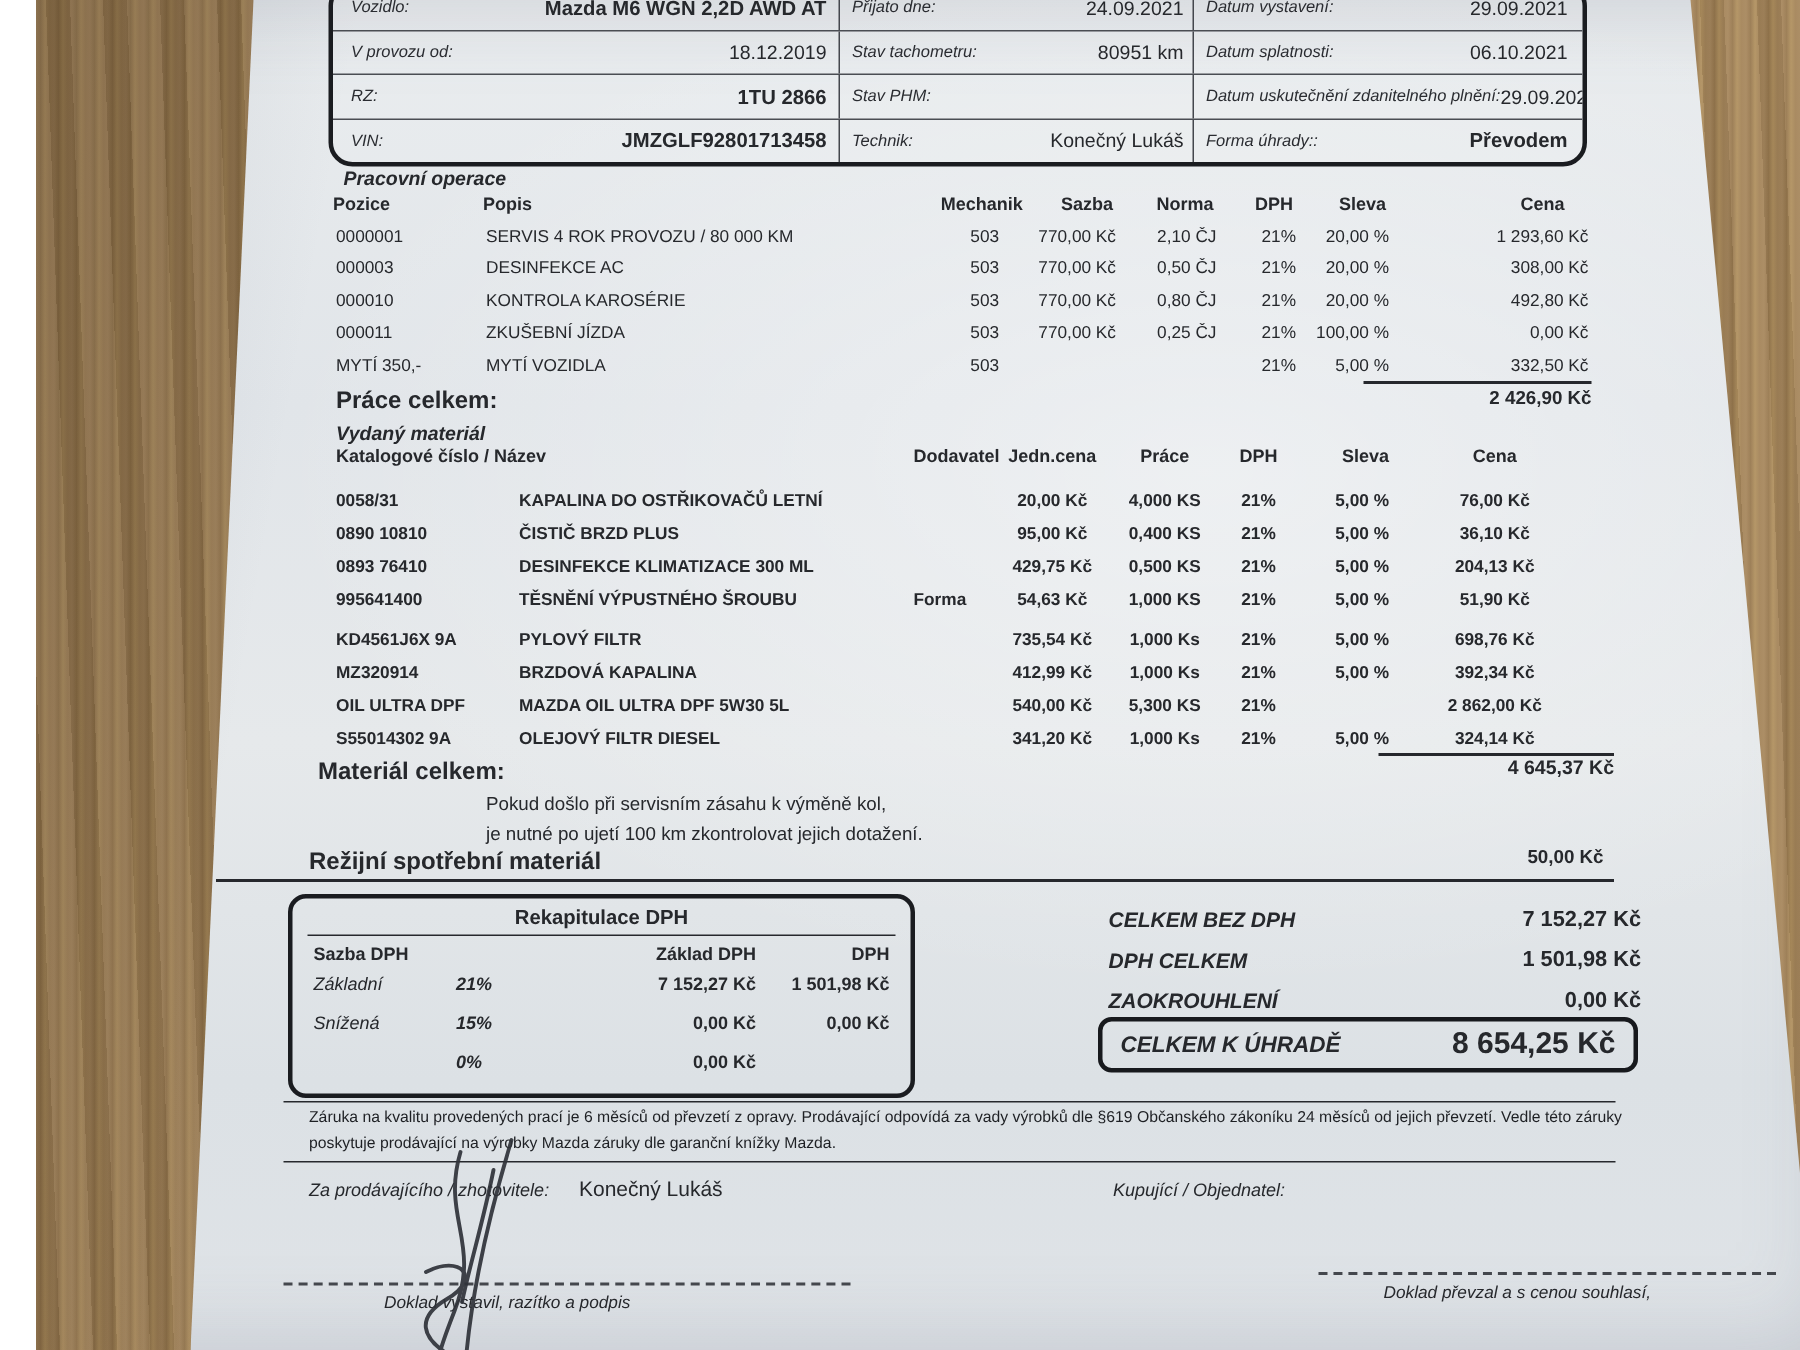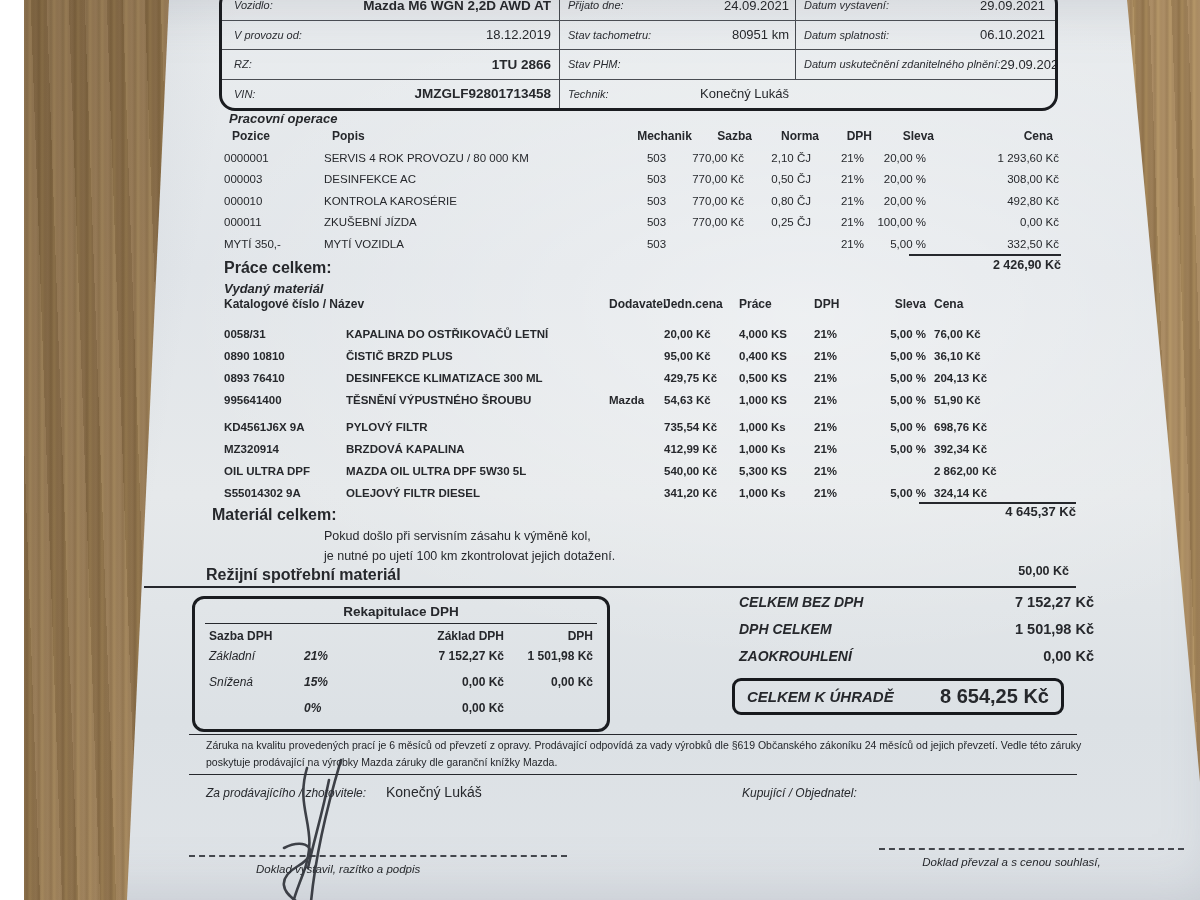--- a/index.html
+++ b/index.html
@@ -44,21 +44,21 @@
   .c-mech{text-align:center;}
   .hd{font-weight:bold;font-size:12px;}
   .hd .c-mech{text-align:center;}
   .hd .c-cen{padding-right:14px;}
 
   
   .g-mat{display:grid;grid-template-columns:122px 263px 55px 75px 75px 50px 70px 1fr;width:835px;}
   .g-mat>div{white-space:nowrap;overflow:visible;}
   .mat-row{height:22px;font-size:11.5px;align-items:center;font-weight:bold;}
   .mat-row:nth-child(5){margin-top:5px;}
-  .m-jc,.m-poc,.m-dph,.m-cen{text-align:left;}
+  .m-jc,.m-poc,.m-dph,.m-cen{text-align:center;}
   .m-sle{text-align:right;padding-right:8px;}
   .m-cathead{grid-column:1 / 3;}
 
   .rule{border-top:2px solid #26282d;height:0;}
   .rule-thin{border-top:1.5px solid #26282d;height:0;}
   .total-lab{font-weight:bold;font-size:16px;}
   .total-val{text-align:right;font-weight:bold;font-size:12.5px;white-space:nowrap;}
 
   
   .rkbox{position:absolute;left:168px;top:596px;width:412px;height:130px;
@@ -68,24 +68,24 @@
   .rk-grid{display:grid;grid-template-columns:95px 75px 125px 1fr;padding:0 14px;}
   .rk-head{font-weight:bold;font-size:12px;padding-top:5px;}
   .rk-row{height:26px;align-items:center;font-size:12px;}
   .rk-name{font-style:italic;}
   .rk-rate{font-style:italic;font-weight:bold;}
   .rk-z,.rk-d{text-align:right;font-weight:bold;white-space:nowrap;}
   .rk-head .rk-z,.rk-head .rk-d{font-weight:bold;}
 
   
   .sum{position:absolute;left:715px;top:594px;width:355px;}
-  .sum-row{display:flex;height:27px;align-items:flex-start;}
+  .sum-row{display:flex;height:27px;align-items:flex-end;}
   .sum-lab{font-weight:bold;font-style:italic;font-size:14px;white-space:nowrap;}
   .sum-val{margin-left:auto;font-weight:bold;font-size:14.5px;white-space:nowrap;}
-  .grand{position:absolute;left:708px;top:678px;width:332px;height:37px;
+  .grand{position:absolute;left:708px;top:678px;width:360px;height:37px;
     border:3.5px solid #17191d;border-radius:9px;display:flex;align-items:center;
     padding:0 12px;box-sizing:border-box;}
   .grand-lab{font-weight:bold;font-style:italic;font-size:15px;white-space:nowrap;}
   .grand-val{margin-left:auto;font-weight:bold;font-size:20px;white-space:nowrap;}
 
   .fine{font-size:10.5px;color:#1e2024;white-space:nowrap;}
   .dash{border-top:2px dashed #44474d;height:0;}
   .cap{font-style:italic;font-size:11.5px;color:#26282c;white-space:nowrap;}
   .sig-label{font-style:italic;font-size:12px;white-space:nowrap;}
   .sig-name{font-size:14px;white-space:nowrap;}
@@ -141,25 +141,29 @@
       </div>
       <div class="vrow">
         <div class="vcell vc1">
             <span class="vlabel">VIN:</span>
             <span class="vvalue vb">JMZGLF92801713458</span>
           </div>
         <div class="vcell vc2">
             <span class="vlabel">Technik:</span>
             <span class="vvalue">Konečný Lukáš</span>
           </div>
+        <div class="vcell vc3">
+            <span class="vlabel">Forma úhrady::</span>
+            <span class="vvalue vb">Převodem</span>
+          </div>
       </div>
     </div>
 
     <div class="abs b i" style="left:205px;top:111px;font-size:13px;">Pracovní operace</div>
-    <div class="abs g-ops hd" style="left:208px;top:129px;">
+    <div class="abs g-ops hd" style="left:198px;top:129px;">
       <div class="c-poz">Pozice</div>
       <div class="c-pop">Popis</div>
       <div class="c-mech">Mechanik</div>
       <div class="c-saz">Sazba</div>
       <div class="c-nor">Norma</div>
       <div class="c-dph">DPH</div>
       <div class="c-sle">Sleva</div>
       <div class="c-cen">Cena</div>
     </div>
     <div class="abs" style="left:200px;top:147px;">
@@ -256,21 +260,21 @@
         <div class="m-dod"></div>
         <div class="m-jc">429,75 Kč</div>
         <div class="m-poc">0,500 KS</div>
         <div class="m-dph">21%</div>
         <div class="m-sle">5,00 %</div>
         <div class="m-cen">204,13 Kč</div>
       </div>
         <div class="g-mat mat-row">
         <div class="m-cat">995641400</div>
         <div class="m-name">TĚSNĚNÍ VÝPUSTNÉHO ŠROUBU</div>
-        <div class="m-dod">Mazda</div>
+        <div class="m-dod">Forma</div>
         <div class="m-jc">54,63 Kč</div>
         <div class="m-poc">1,000 KS</div>
         <div class="m-dph">21%</div>
         <div class="m-sle">5,00 %</div>
         <div class="m-cen">51,90 Kč</div>
       </div>
         <div class="g-mat mat-row">
         <div class="m-cat">KD4561J6X 9A</div>
         <div class="m-name">PYLOVÝ FILTR</div>
         <div class="m-dod"></div>

